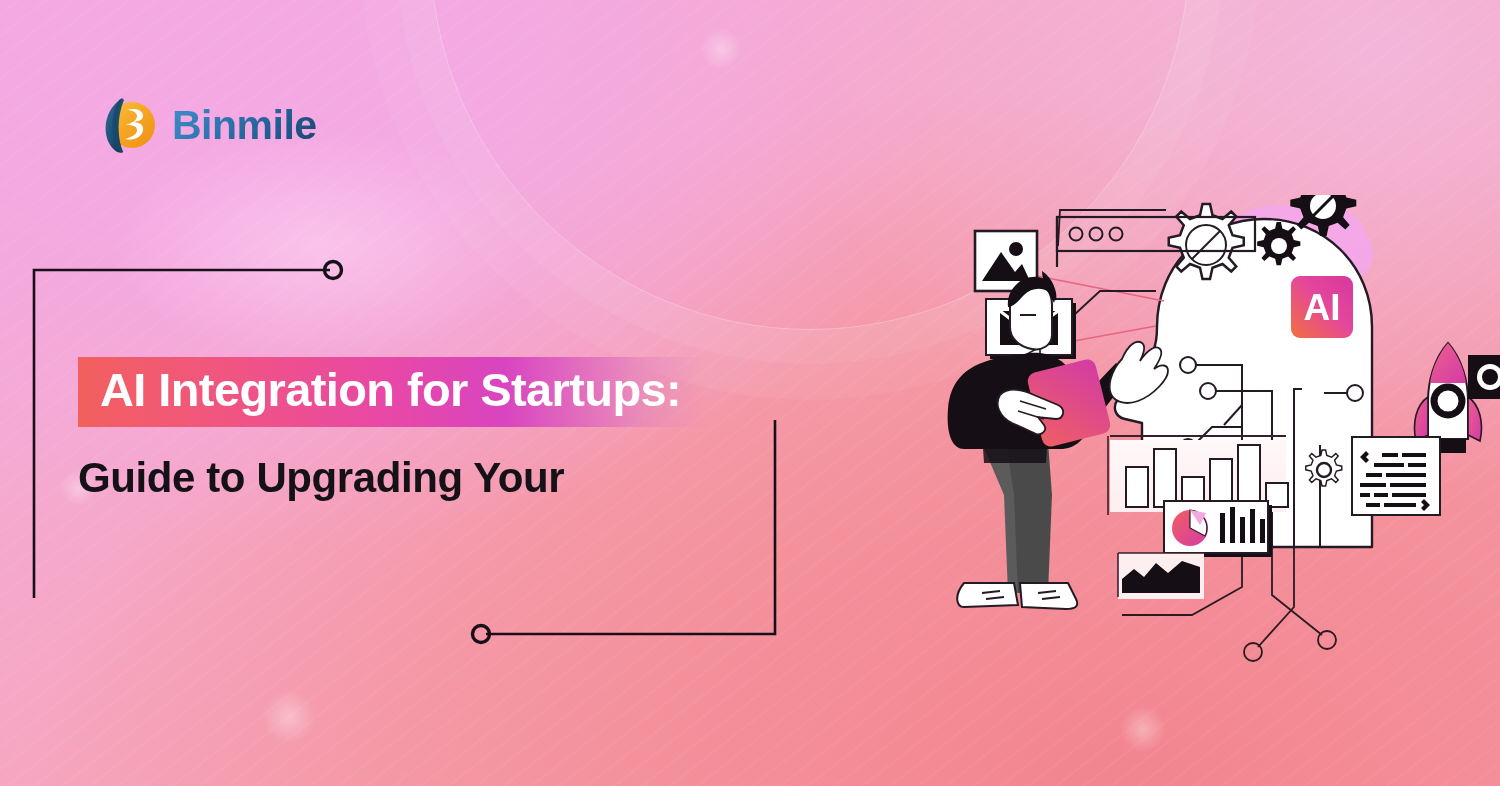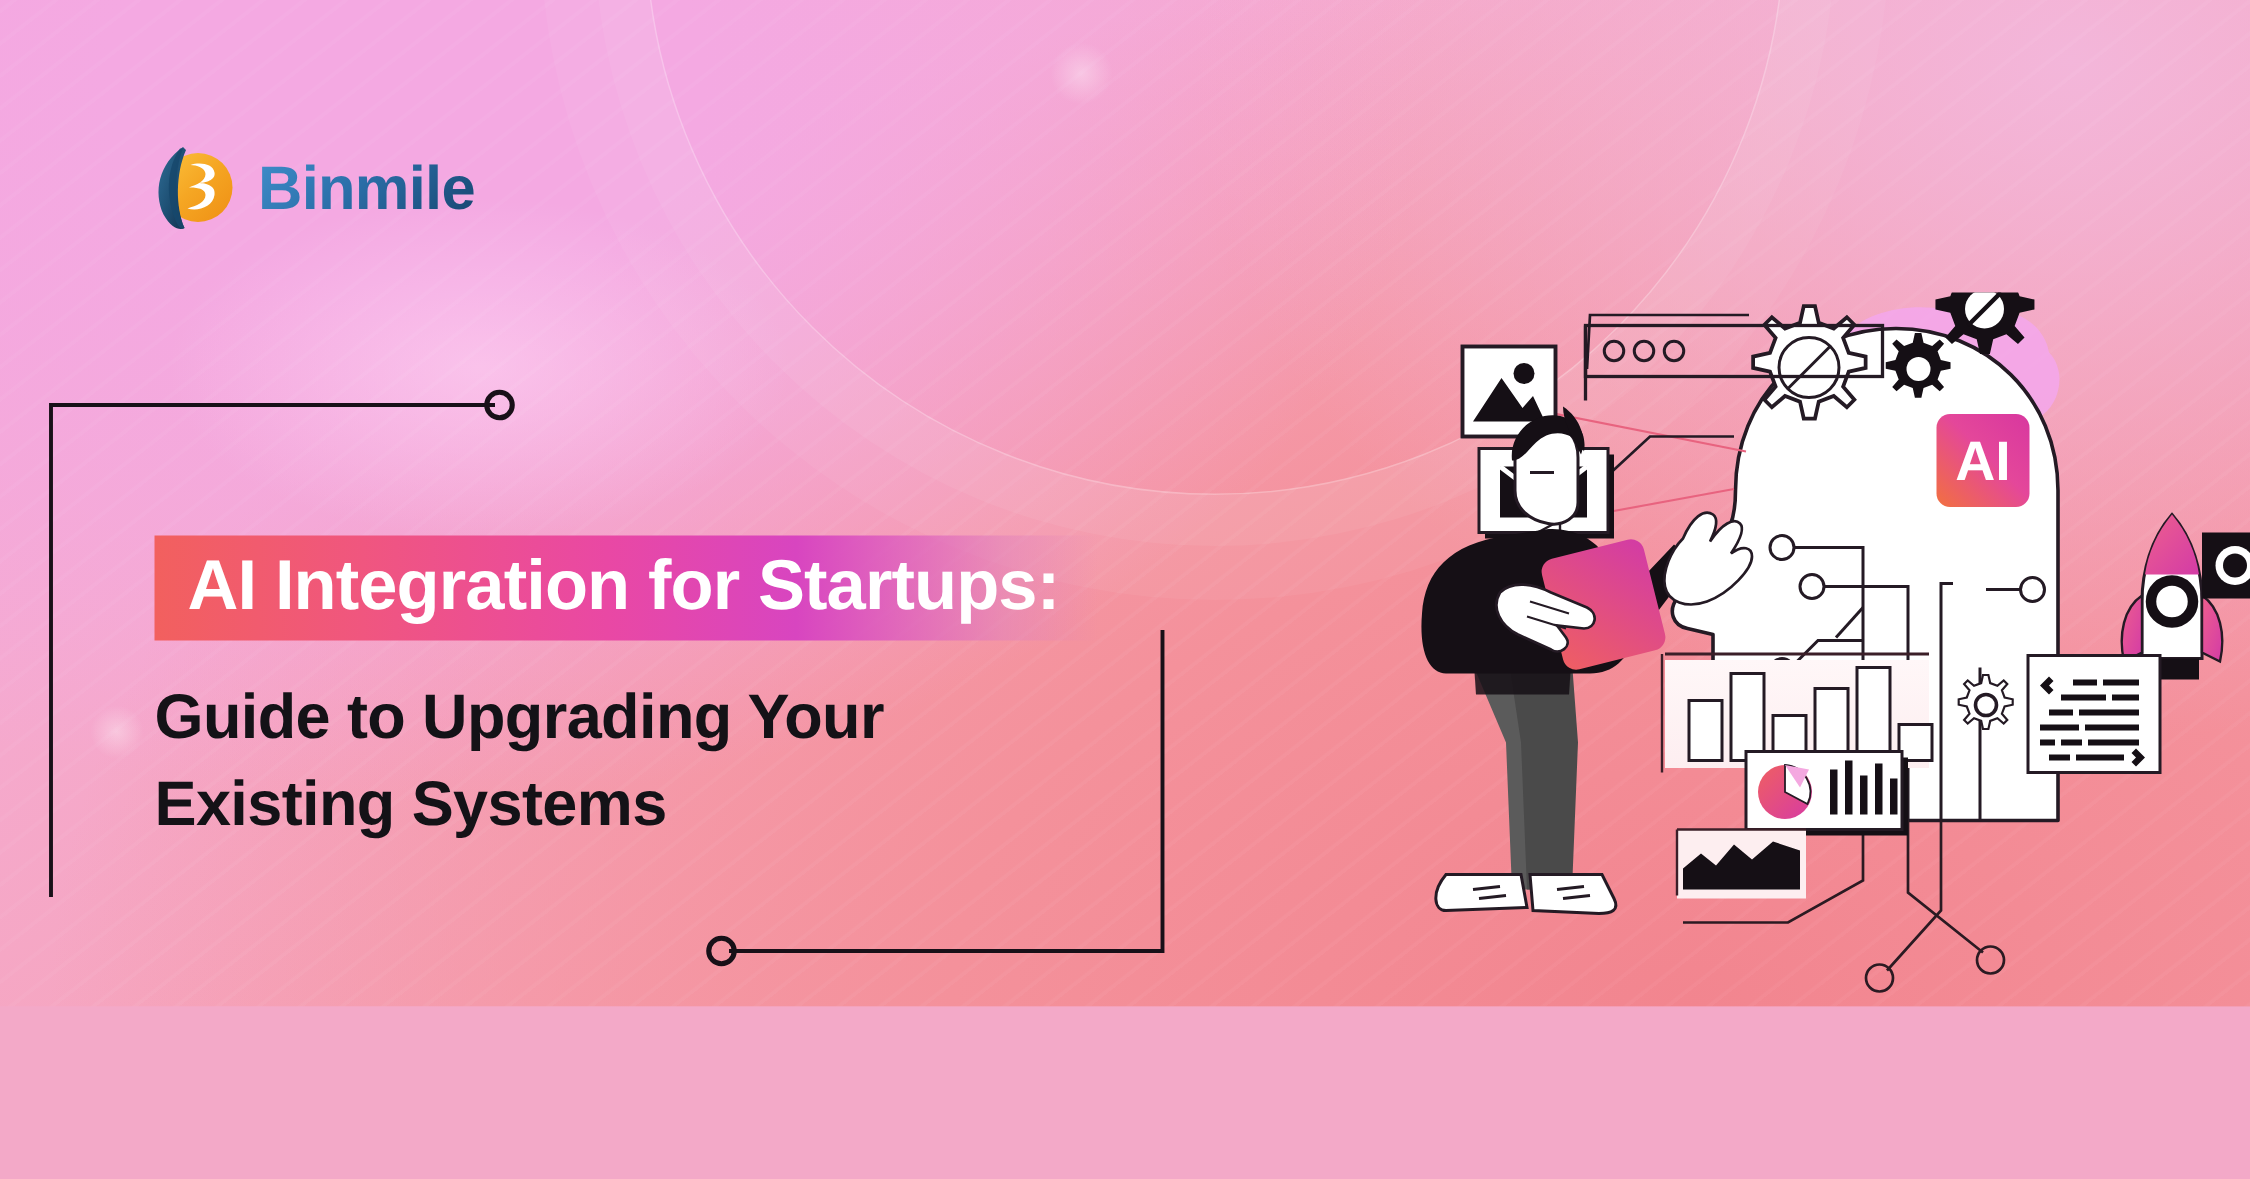--- a/index.html
+++ b/index.html
@@ -3,21 +3,21 @@
 <meta charset="utf-8">
 <style>
   * { margin:0; padding:0; box-sizing:border-box; }
   html,body { width:1500px; height:786px; overflow:hidden; }
   body {
     font-family:"Liberation Sans", sans-serif;
     position:relative;
     background:#f3a9c8;
   }
   #banner {
-    position:absolute; left:0; top:0; width:1500px; height:671px;
+    position:absolute; left:0; top:0; width:1500px; height:786px;
     overflow:hidden;
   }
   
   .bg-base {
     position:absolute; inset:0;
     background:
       radial-gradient(ellipse 1100px 780px at 18% 8%,  #f4a9e2 0%, #f4a9e2 18%, rgba(244,169,226,0) 62%),
       radial-gradient(ellipse 900px 700px at 92% 6%,  #f3b6da 0%, rgba(243,182,218,0) 65%),
       radial-gradient(ellipse 1400px 900px at 75% 100%, #f2858f 0%, #f4919b 35%, rgba(244,145,155,0) 78%),
       linear-gradient(150deg, #f4a7de 0%, #f5aad0 28%, #f6a3b6 60%, #f4909c 100%);
@@ -55,21 +55,21 @@
     font-size:41px; font-weight:bold; letter-spacing:-.5px;
     background:linear-gradient(135deg,#3f8ecb 0%,#2b6ea8 45%,#17456f 100%);
     -webkit-background-clip:text; background-clip:text; color:transparent;
   }
 
   
   .deco { position:absolute; }
   .deco svg { display:block; overflow:visible; }
 
   
-  .title-wrap { position:absolute; left:78px; top:357px;margin-left:25px; }
+  .title-wrap { position:absolute; left:78px; top:357px; }
   .title-bar {
     position:relative; display:inline-block;
     padding:8px 26px 12px 22px;
     background:linear-gradient(90deg,
       #f2605e 0%, #f0567f 22%, #e948a4 48%,
       #d845c0 68%, rgba(226,129,186,.55) 90%, rgba(240,170,200,0) 100%);
   }
   .title-bar h1 {
     font-size:47px; font-weight:bold; color:#fff;
     letter-spacing:-.6px; line-height:1.06; white-space:nowrap;
@@ -134,21 +134,20 @@
       <circle cx="11" cy="214" r="8.5" fill="none" stroke="#181018" stroke-width="3.4"></circle>
     </svg>
   </div>
 
   <div class="title-wrap">
     <div class="title-bar">
       <h1>AI Integration for Startups:</h1>
     </div>
     <div class="subtitle">
       <span class="l">Guide to Upgrading Your</span>
-      <span class="l">Existing Systems</span>
     </div>
   </div>
 
   <div class="illus">
     <svg width="610" height="480" viewBox="0 0 610 480" fill="none">
       <defs>
         <linearGradient id="aiBadge" x1="0" y1="1" x2="1" y2="0">
           <stop offset="0%" stop-color="#f2703f"></stop>
           <stop offset="55%" stop-color="#e4479a"></stop>
           <stop offset="100%" stop-color="#d8379f"></stop>

